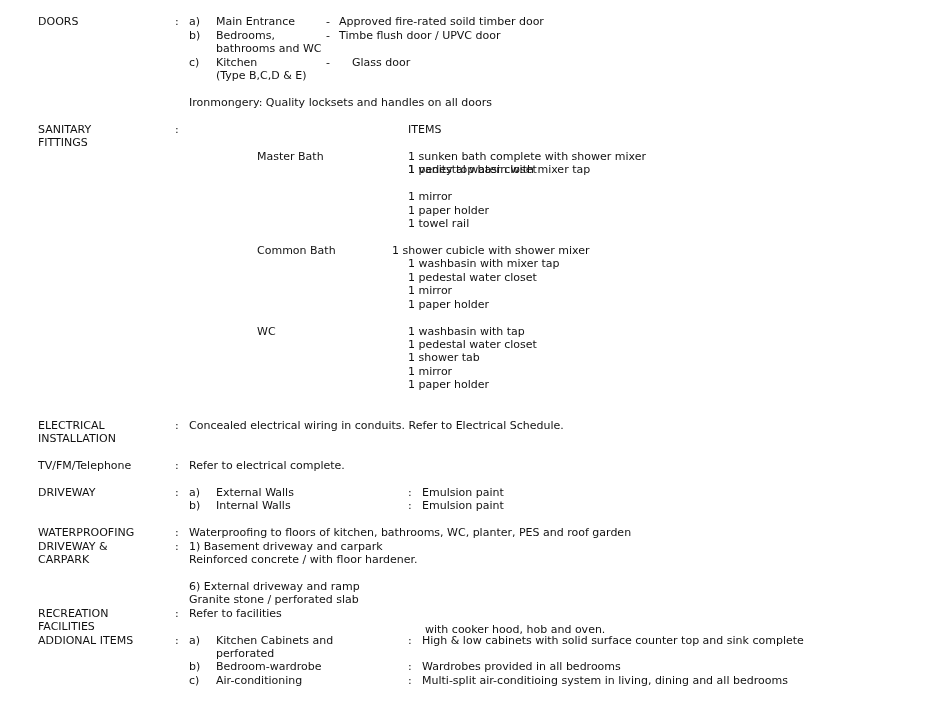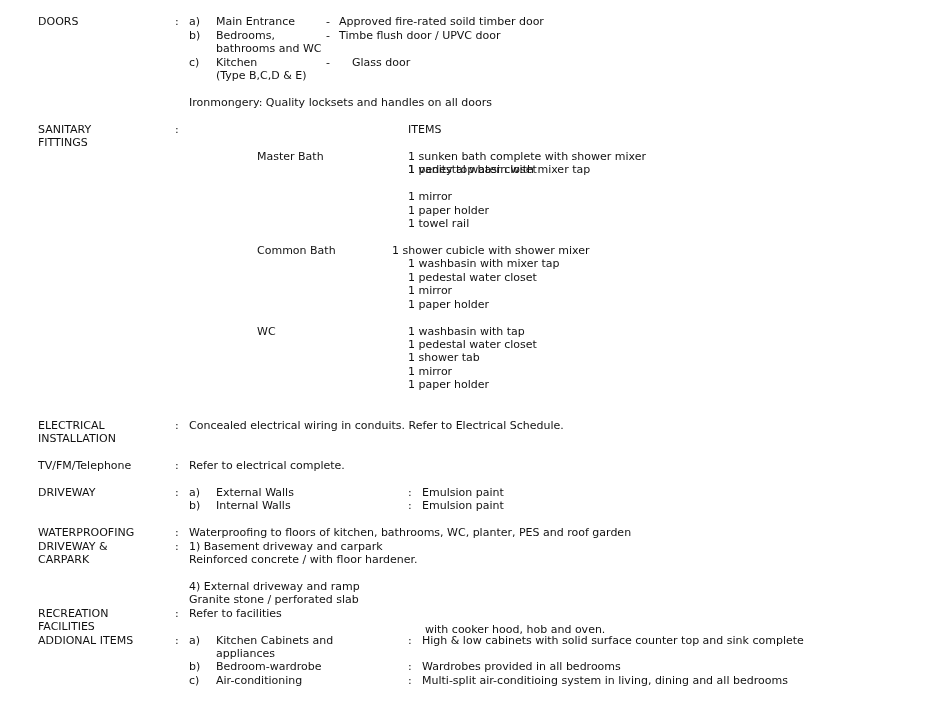--- a/index.html
+++ b/index.html
@@ -79,33 +79,33 @@
 
 <div class="t" style="left:38px;top:526px">WATERPROOFING</div>
 <div class="t" style="left:175px;top:526px">:</div>
 <div class="t" style="left:189px;top:526px">Waterproofing to floors of kitchen, bathrooms, WC, planter, PES and roof garden</div>
 
 <div class="t" style="left:38px;top:540px">DRIVEWAY &amp;</div>
 <div class="t" style="left:38px;top:553px">CARPARK</div>
 <div class="t" style="left:175px;top:540px">:</div>
 <div class="t" style="left:189px;top:540px">1) Basement driveway and carpark</div>
 <div class="t" style="left:189px;top:553px">Reinforced concrete / with floor hardener.</div>
-<div class="t" style="left:189px;top:580px">4) External driveway and ramp</div>
+<div class="t" style="left:189px;top:580px">6) External driveway and ramp</div>
 <div class="t" style="left:189px;top:593px">Granite stone / perforated slab</div>
 
 <div class="t" style="left:38px;top:607px">RECREATION</div>
 <div class="t" style="left:38px;top:620px">FACILITIES</div>
 <div class="t" style="left:175px;top:607px">:</div>
 <div class="t" style="left:189px;top:607px">Refer to facilities</div>
 
 <div class="t" style="left:38px;top:634px">ADDIONAL ITEMS</div>
 <div class="t" style="left:175px;top:634px">:</div>
 <div class="t" style="left:189px;top:634px">a)</div>
 <div class="t" style="left:216px;top:634px">Kitchen Cabinets and</div>
-<div class="t" style="left:216px;top:647px">appliances</div>
+<div class="t" style="left:216px;top:647px">perforated</div>
 <div class="t" style="left:408px;top:634px">:</div>
 <div class="t" style="left:422px;top:634px">High &amp; low cabinets with solid surface counter top and sink complete</div>
 <div class="t" style="left:425px;top:623px">with cooker hood, hob and oven.</div>
 <div class="t" style="left:189px;top:660px">b)</div>
 <div class="t" style="left:216px;top:660px">Bedroom-wardrobe</div>
 <div class="t" style="left:408px;top:660px">:</div>
 <div class="t" style="left:422px;top:660px">Wardrobes provided in all bedrooms</div>
 <div class="t" style="left:189px;top:674px">c)</div>
 <div class="t" style="left:216px;top:674px">Air-conditioning</div>
 <div class="t" style="left:408px;top:674px">:</div>

